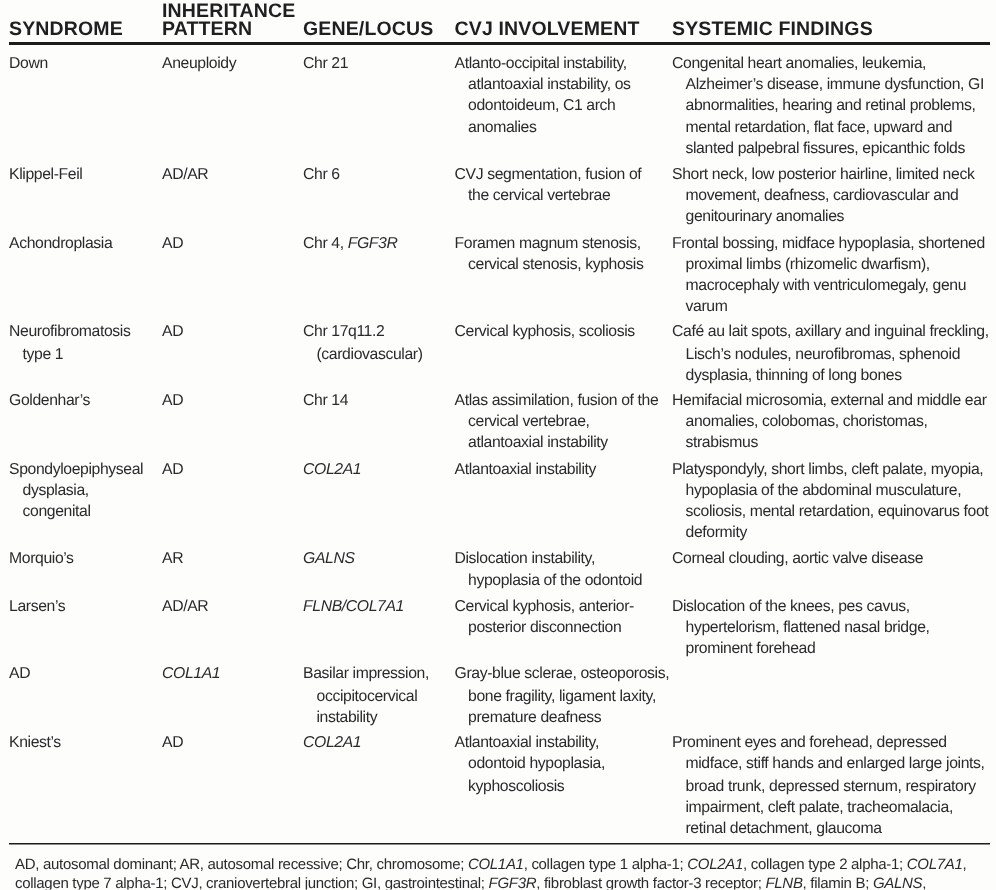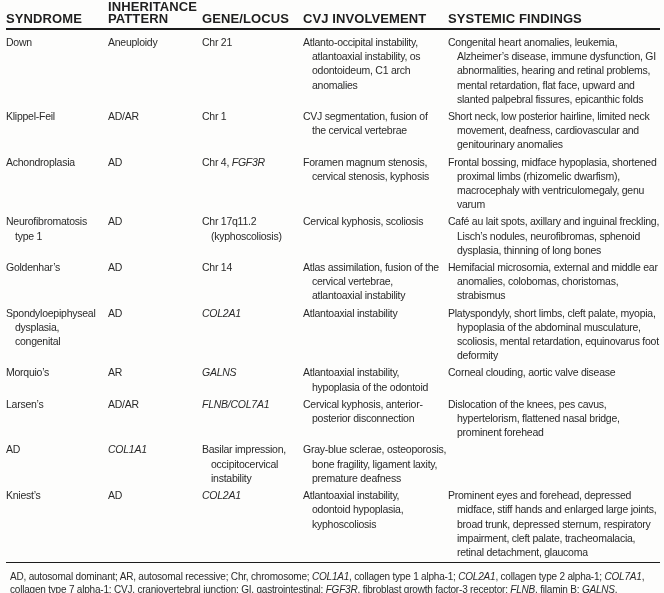--- a/index.html
+++ b/index.html
@@ -82,37 +82,37 @@
       <div class="cell c1">Down</div>
       <div class="cell c2">Aneuploidy</div>
       <div class="cell c3"><span>Chr 21</span><span class="gene-italic"></span></div>
       <div class="cell c4">Atlanto-occipital instability, atlantoaxial instability, os odontoideum, C1 arch anomalies</div>
       <div class="cell c5">Congenital heart anomalies, leukemia, Alzheimer’s disease, immune dysfunction, GI abnormalities, hearing and retinal problems, mental retardation, flat face, upward and slanted palpebral fissures, epicanthic folds</div>
     </div>
 
     <div class="grid-row row">
       <div class="cell c1">Klippel-Feil</div>
       <div class="cell c2">AD/AR</div>
-      <div class="cell c3"><span>Chr 1</span><span class="gene-italic"></span></div>
+      <div class="cell c3"><span>Chr 6</span><span class="gene-italic"></span></div>
       <div class="cell c4">CVJ segmentation, fusion of the cervical vertebrae</div>
       <div class="cell c5">Short neck, low posterior hairline, limited neck movement, deafness, cardiovascular and genitourinary anomalies</div>
     </div>
 
     <div class="grid-row row">
       <div class="cell c1">Achondroplasia</div>
       <div class="cell c2">AD</div>
       <div class="cell c3"><span>Chr 4, </span><span class="gene-italic">FGF3R</span></div>
       <div class="cell c4">Foramen magnum stenosis, cervical stenosis, kyphosis</div>
       <div class="cell c5">Frontal bossing, midface hypoplasia, shortened proximal limbs (rhizomelic dwarfism), macrocephaly with ventriculomegaly, genu varum</div>
     </div>
 
     <div class="grid-row row">
       <div class="cell c1">Neurofibromatosis type 1</div>
       <div class="cell c2">AD</div>
-      <div class="cell c3"><span>Chr 17q11.2 (kyphoscoliosis)</span><span class="gene-italic"></span></div>
+      <div class="cell c3"><span>Chr 17q11.2 (cardiovascular)</span><span class="gene-italic"></span></div>
       <div class="cell c4">Cervical kyphosis, scoliosis</div>
       <div class="cell c5">Café au lait spots, axillary and inguinal freckling, Lisch’s nodules, neurofibromas, sphenoid dysplasia, thinning of long bones</div>
     </div>
 
     <div class="grid-row row">
       <div class="cell c1">Goldenhar’s</div>
       <div class="cell c2">AD</div>
       <div class="cell c3"><span>Chr 14</span><span class="gene-italic"></span></div>
       <div class="cell c4">Atlas assimilation, fusion of the cervical vertebrae, atlantoaxial instability</div>
       <div class="cell c5">Hemifacial microsomia, external and middle ear anomalies, colobomas, choristomas, strabismus</div>
@@ -123,21 +123,21 @@
       <div class="cell c2">AD</div>
       <div class="cell c3"><span></span><span class="gene-italic">COL2A1</span></div>
       <div class="cell c4">Atlantoaxial instability</div>
       <div class="cell c5">Platyspondyly, short limbs, cleft palate, myopia, hypoplasia of the abdominal musculature, scoliosis, mental retardation, equinovarus foot deformity</div>
     </div>
 
     <div class="grid-row row">
       <div class="cell c1">Morquio’s</div>
       <div class="cell c2">AR</div>
       <div class="cell c3"><span></span><span class="gene-italic">GALNS</span></div>
-      <div class="cell c4">Atlantoaxial instability, hypoplasia of the odontoid</div>
+      <div class="cell c4">Dislocation instability, hypoplasia of the odontoid</div>
       <div class="cell c5">Corneal clouding, aortic valve disease</div>
     </div>
 
     <div class="grid-row row">
       <div class="cell c1">Larsen’s</div>
       <div class="cell c2">AD/AR</div>
       <div class="cell c3"><span></span><span class="gene-italic">FLNB/COL7A1</span></div>
       <div class="cell c4">Cervical kyphosis, anterior-posterior disconnection</div>
       <div class="cell c5">Dislocation of the knees, pes cavus, hypertelorism, flattened nasal bridge, prominent forehead</div>
     </div>

